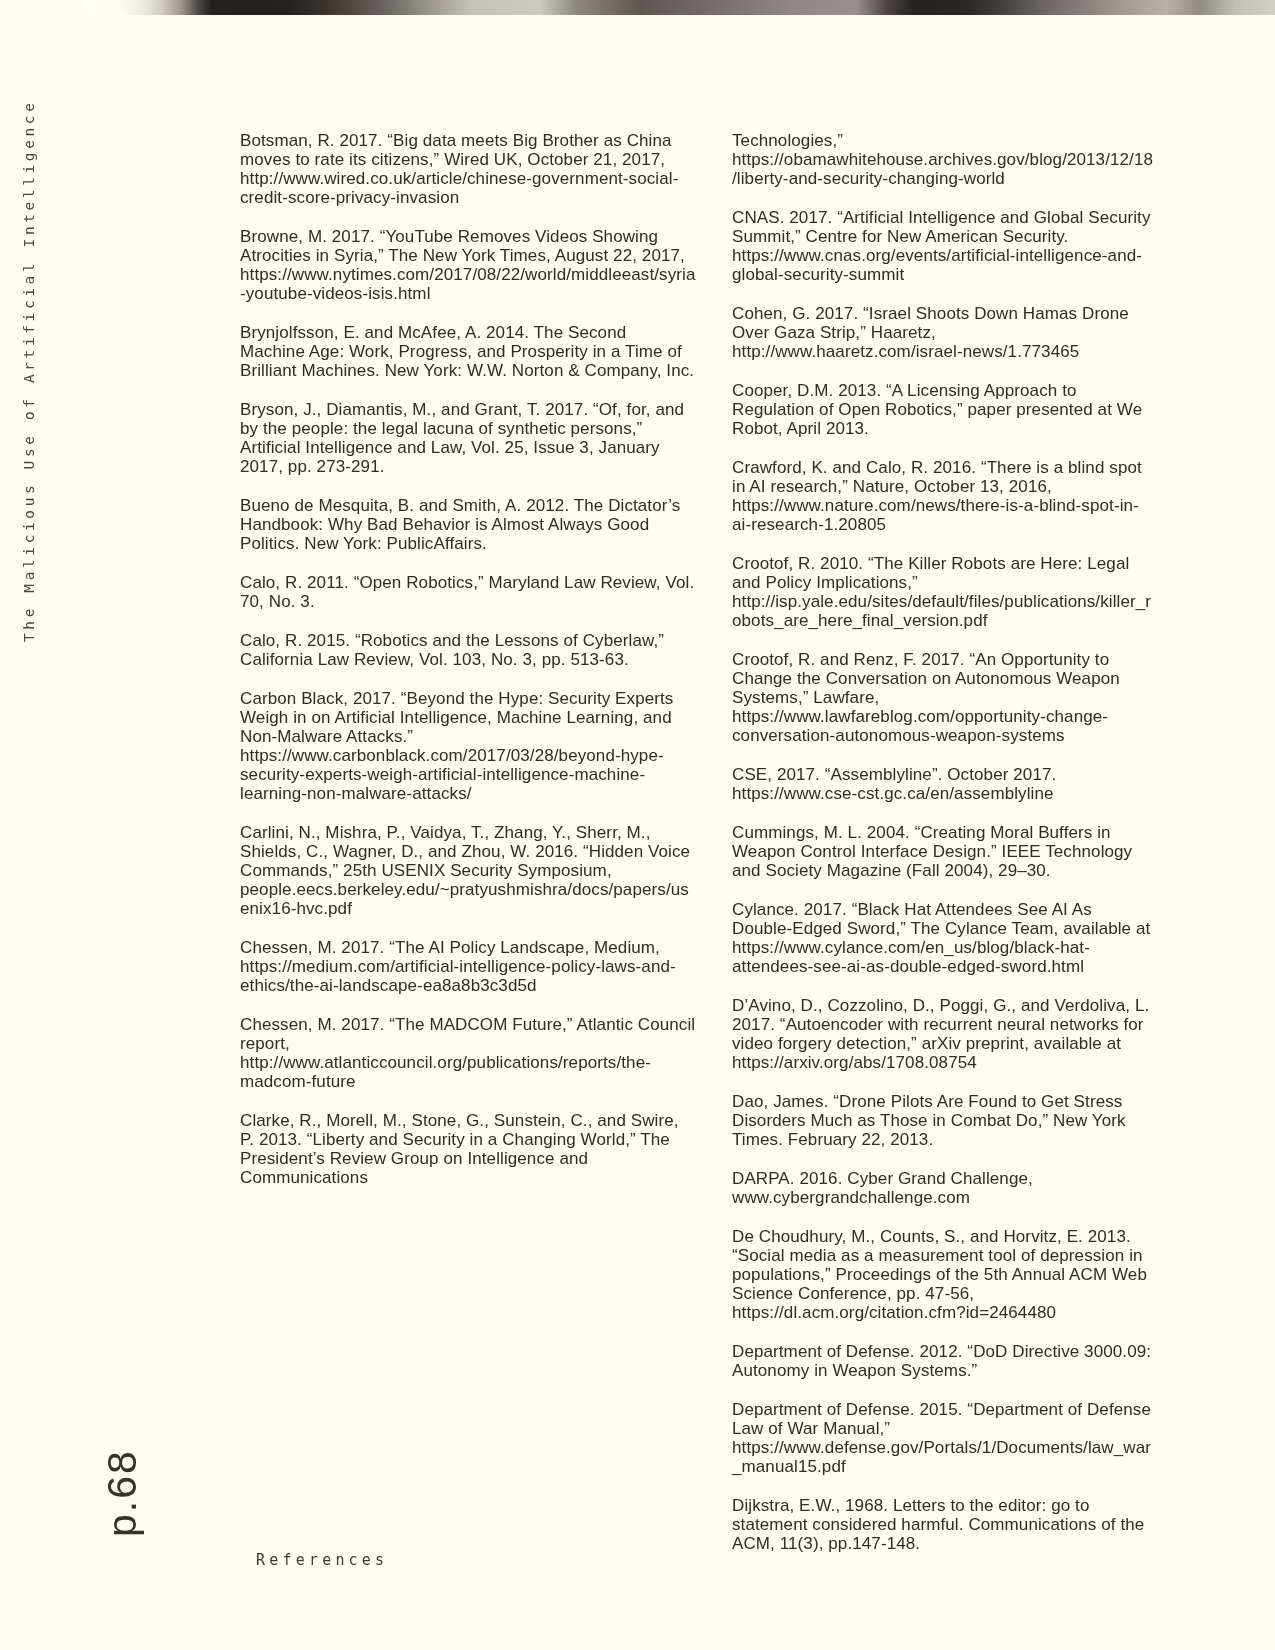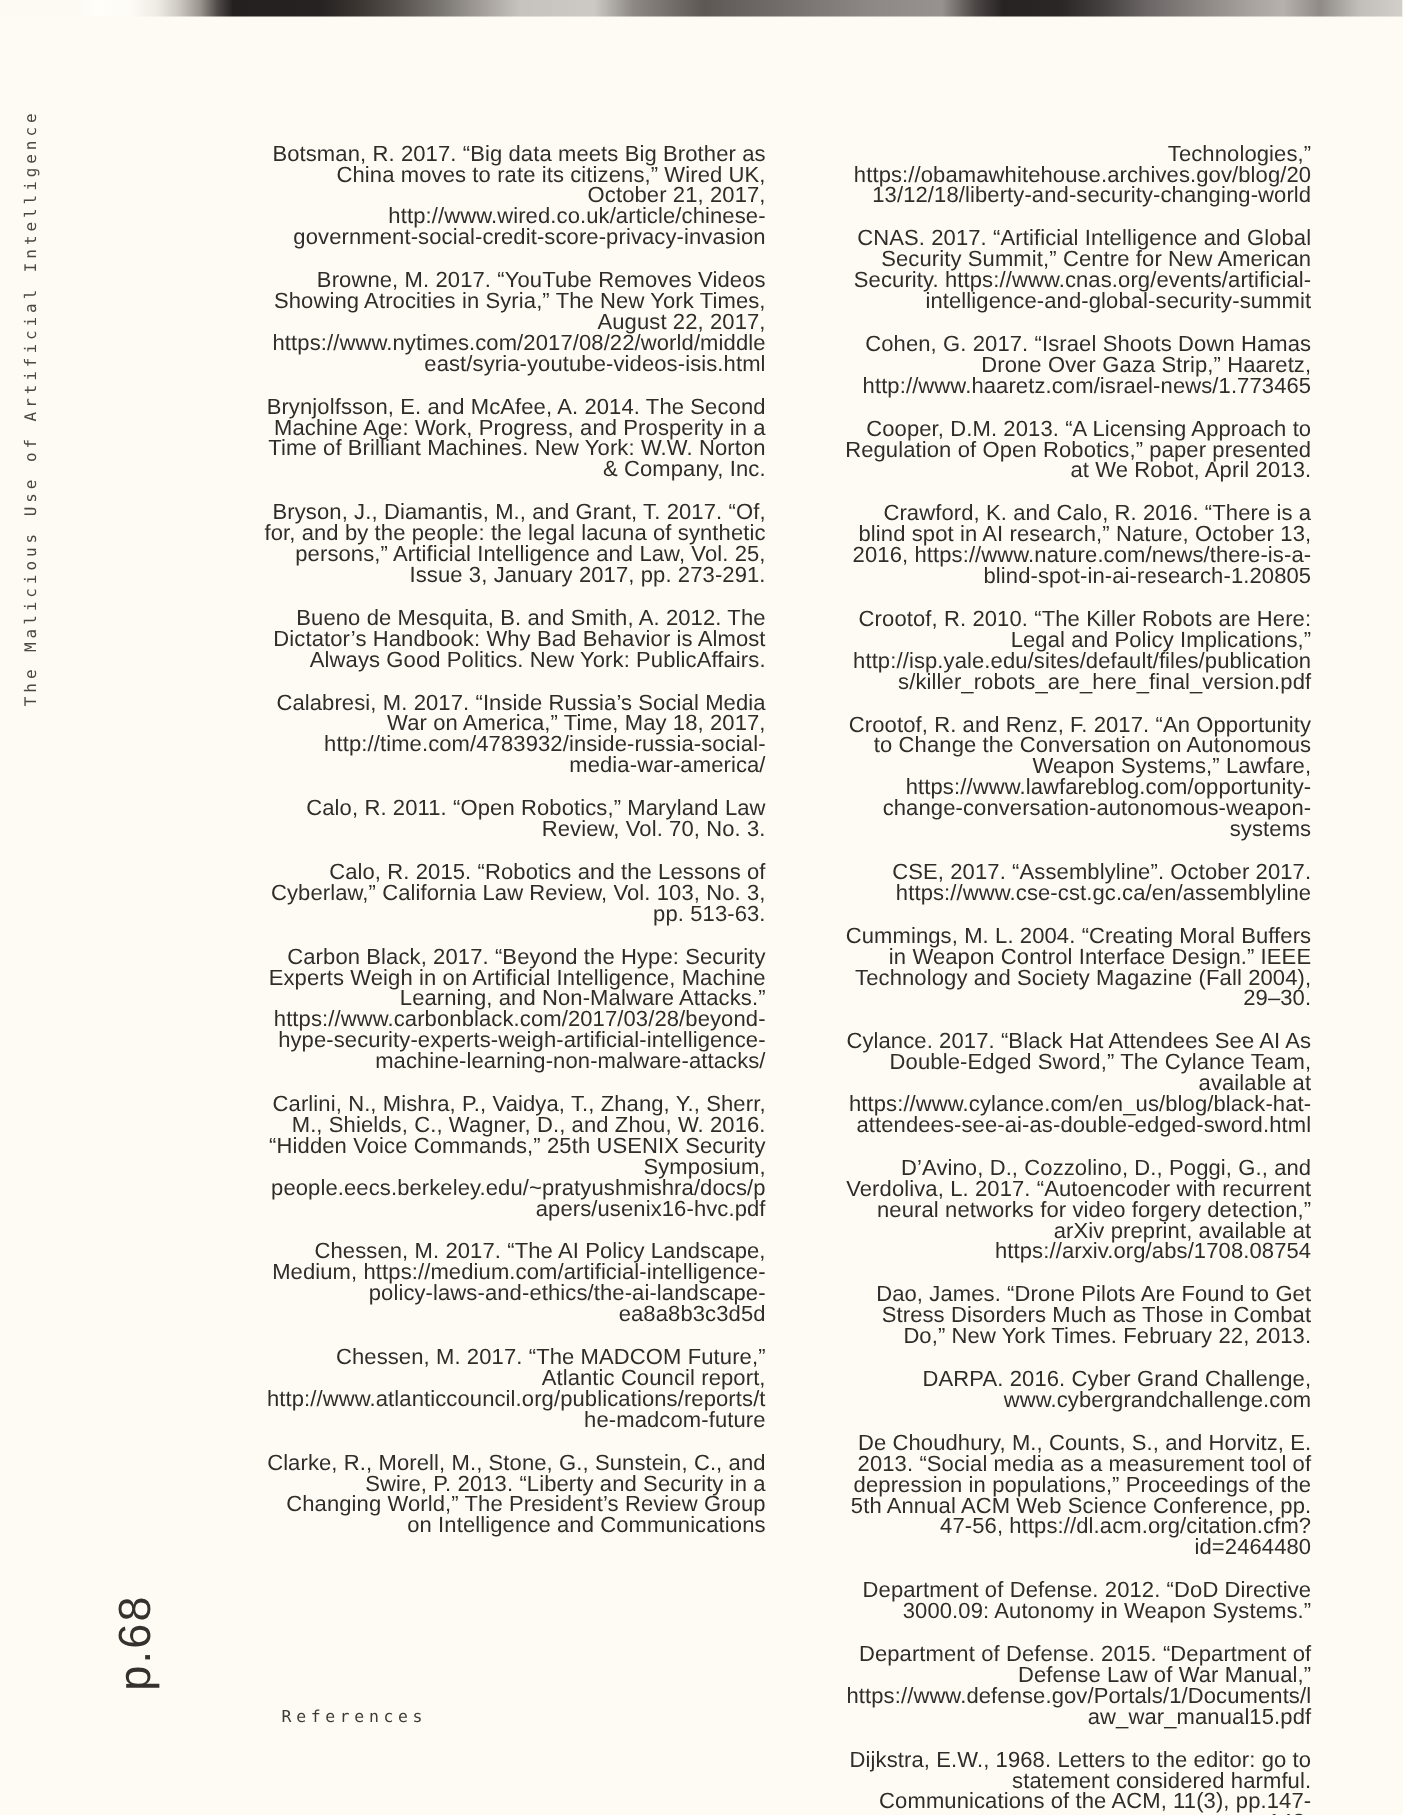--- a/index.html
+++ b/index.html
@@ -15,28 +15,27 @@
   .top-bar {
     position: absolute;
     top: 0; left: 0;
     width: 1275px;
     height: 15px;
     background: #8a8581; 
   }
   .col {
     position: absolute;
     top: 131px;
-    font-size: 20px;
+    font-size: 17px;
     line-height: 19px;
     color: #2f2c2a;
     letter-spacing: 0.1px;
-    text-align: right;
   }
   .col-left  { left: 240px; width: 456px; }
-  .col-right { left: 768px; width: 424px; }
+  .col-right { left: 732px; width: 424px; }
   .ref-entry {
     margin: 0 0 20px 0;
     overflow-wrap: break-word;
   }
   .sidebar-title {
     position: absolute;
     left: 21px;
     top: 642px;
     transform: rotate(-90deg);
     transform-origin: left top;
@@ -78,21 +77,20 @@
 
   <div class="sidebar-title">The Malicious Use of Artificial Intelligence</div>
 
   <main>
     <div class="col col-left">
         <p class="ref-entry">Botsman, R. 2017. “Big data meets Big Brother as China moves to rate its citizens,” Wired UK, October 21, 2017, http://www.wired.co.uk/article/chinese-government-social-credit-score-privacy-invasion</p>
         <p class="ref-entry">Browne, M. 2017. “YouTube Removes Videos Showing Atrocities in Syria,” The New York Times, August 22, 2017, https://www.nytimes.com/2017/08/22/world/middleeast/syria-youtube-videos-isis.html</p>
         <p class="ref-entry">Brynjolfsson, E. and McAfee, A. 2014. The Second Machine Age: Work, Progress, and Prosperity in a Time of Brilliant Machines. New York: W.W. Norton &amp; Company, Inc.</p>
         <p class="ref-entry">Bryson, J., Diamantis, M., and Grant, T. 2017. “Of, for, and by the people: the legal lacuna of synthetic persons,” Artificial Intelligence and Law, Vol. 25, Issue 3, January 2017, pp. 273-291.</p>
         <p class="ref-entry">Bueno de Mesquita, B. and Smith, A. 2012. The Dictator’s Handbook: Why Bad Behavior is Almost Always Good Politics. New York: PublicAffairs.</p>
-        <p class="ref-entry">Calabresi, M. 2017. “Inside Russia’s Social Media War on America,” Time, May 18, 2017, http://time.com/4783932/inside-russia-social-media-war-america/</p>
         <p class="ref-entry">Calo, R. 2011. “Open Robotics,” Maryland Law Review, Vol. 70, No. 3.</p>
         <p class="ref-entry">Calo, R. 2015. “Robotics and the Lessons of Cyberlaw,” California Law Review, Vol. 103, No. 3, pp. 513-63.</p>
         <p class="ref-entry">Carbon Black, 2017. “Beyond the Hype: Security Experts Weigh in on Artificial Intelligence, Machine Learning, and Non-Malware Attacks.” https://www.carbonblack.com/2017/03/28/beyond-hype-security-experts-weigh-artificial-intelligence-machine-learning-non-malware-attacks/</p>
         <p class="ref-entry">Carlini, N., Mishra, P., Vaidya, T., Zhang, Y., Sherr, M., Shields, C., Wagner, D., and Zhou, W. 2016. “Hidden Voice Commands,” 25th USENIX Security Symposium, people.eecs.berkeley.edu/~pratyushmishra/docs/papers/usenix16-hvc.pdf</p>
         <p class="ref-entry">Chessen, M. 2017. “The AI Policy Landscape, Medium, https://medium.com/artificial-intelligence-policy-laws-and-ethics/the-ai-landscape-ea8a8b3c3d5d</p>
         <p class="ref-entry">Chessen, M. 2017. “The MADCOM Future,” Atlantic Council report, http://www.atlanticcouncil.org/publications/reports/the-madcom-future</p>
         <p class="ref-entry">Clarke, R., Morell, M., Stone, G., Sunstein, C., and Swire, P. 2013. “Liberty and Security in a Changing World,” The President’s Review Group on Intelligence and Communications</p>
       </div>
     <div class="col col-right">
         <p class="ref-entry">Technologies,” https://obamawhitehouse.archives.gov/blog/2013/12/18/liberty-and-security-changing-world</p>

